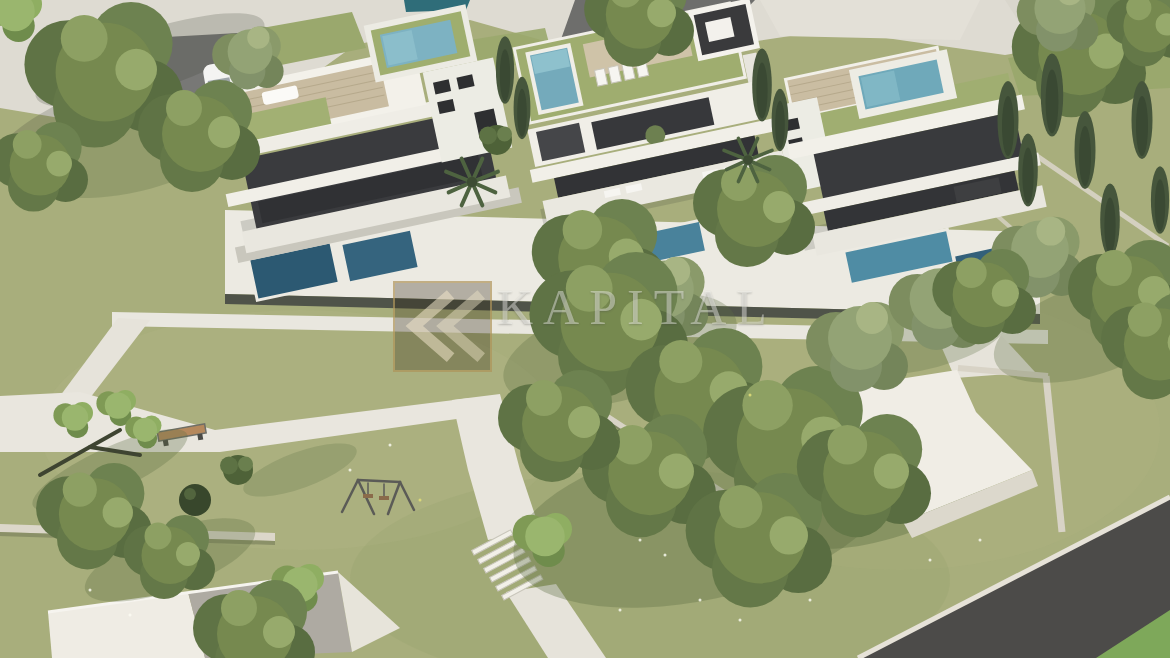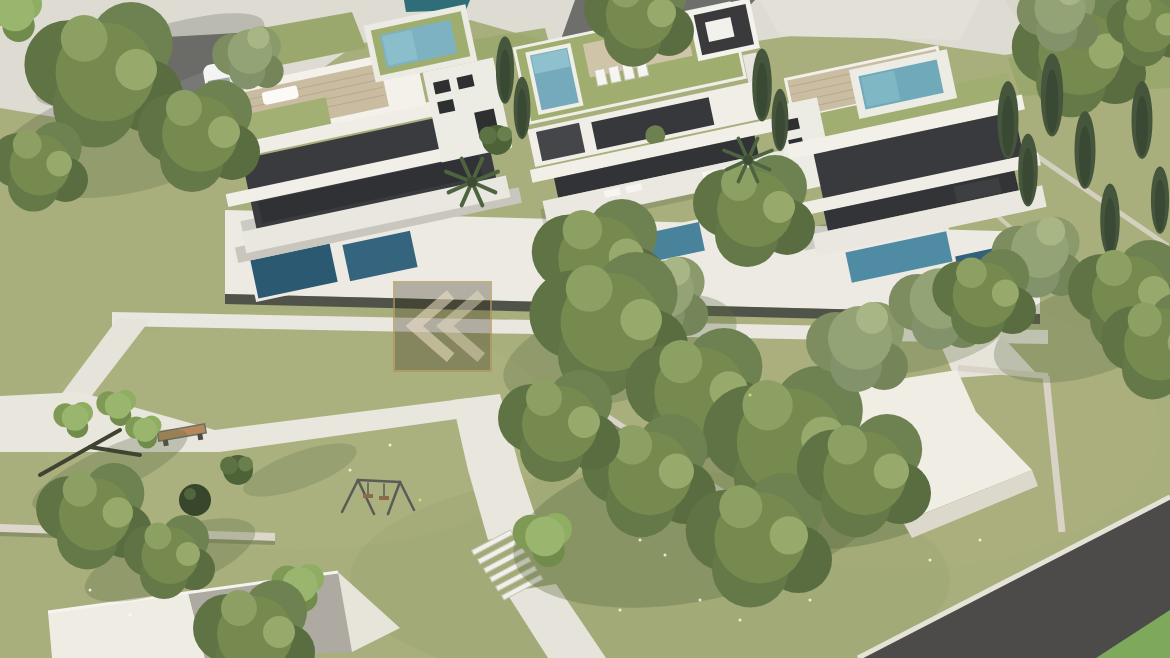--- a/index.html
+++ b/index.html
@@ -375,14 +375,15 @@
   </g>
 </svg>
 
 <div class="wm">
   <div class="wm-logo">
     <svg width="95" height="87" viewBox="0 0 99 91">
       <polyline points="58,12 20,45 58,78" fill="none" stroke="rgba(238,228,200,0.55)" stroke-width="12"></polyline>
       <polyline points="90,12 52,45 90,78" fill="none" stroke="rgba(238,228,200,0.45)" stroke-width="12"></polyline>
     </svg>
   </div>
+  <div class="wm-brand">KAPITAL</div>
 </div>
 </div>
 
 </body></html>

